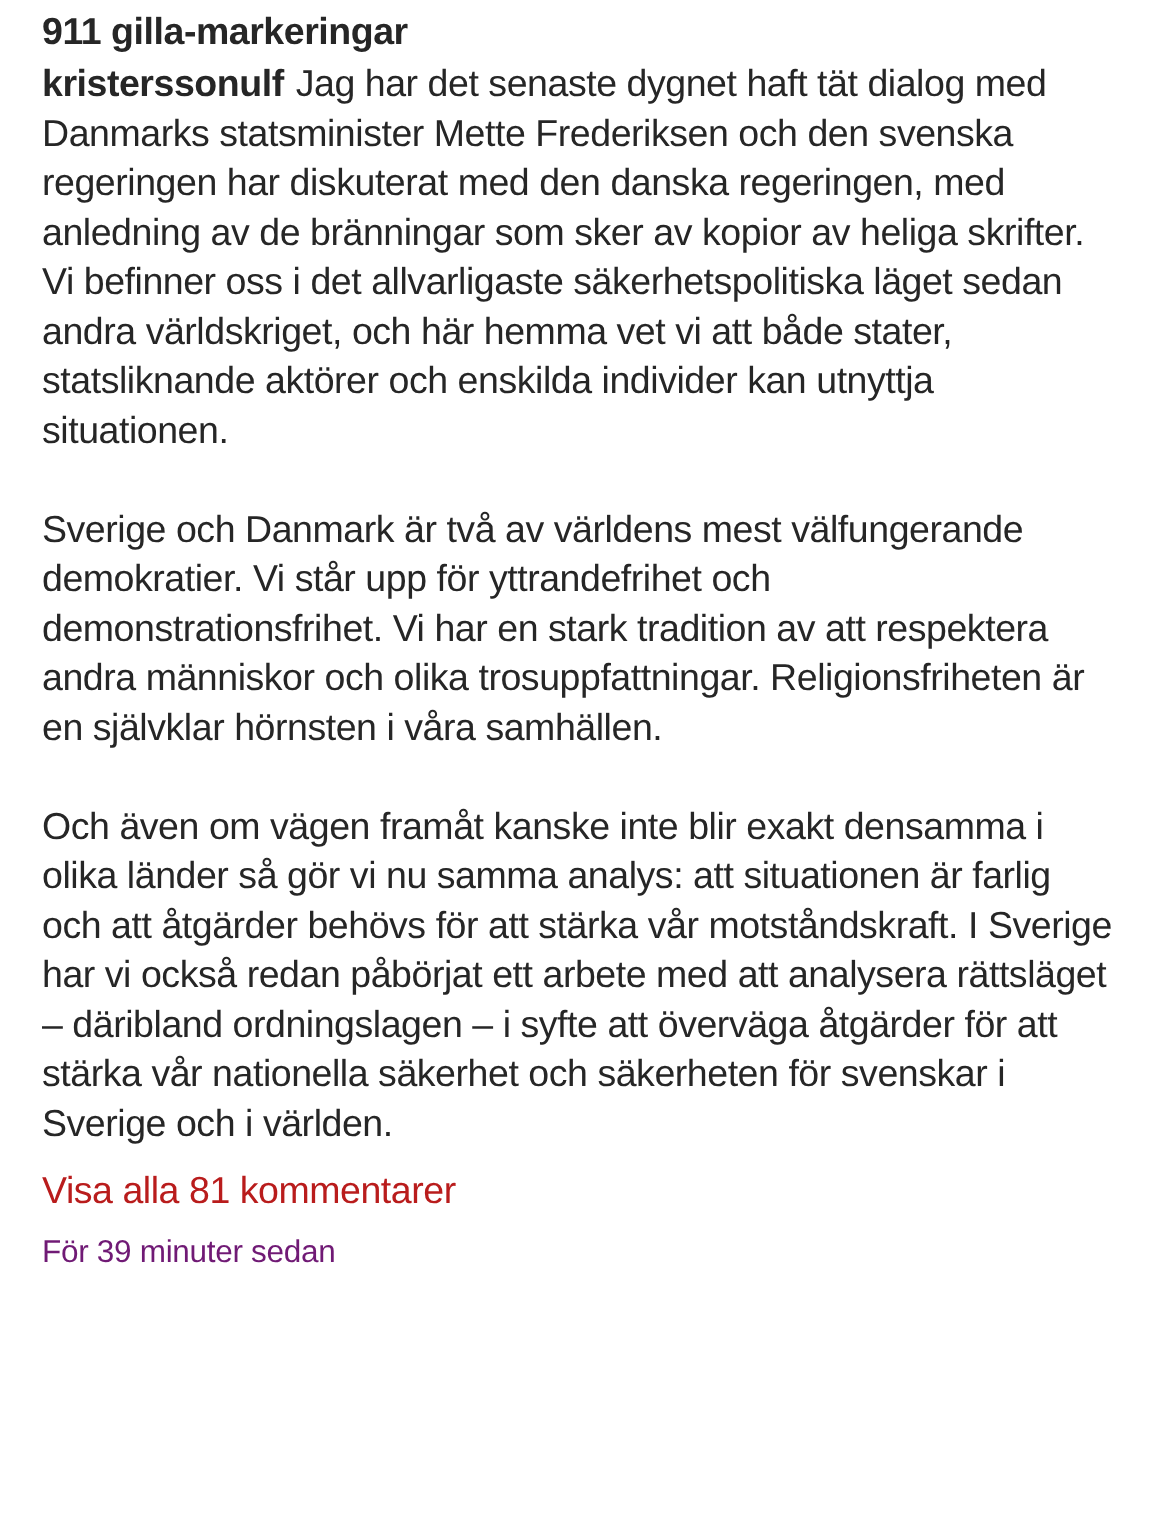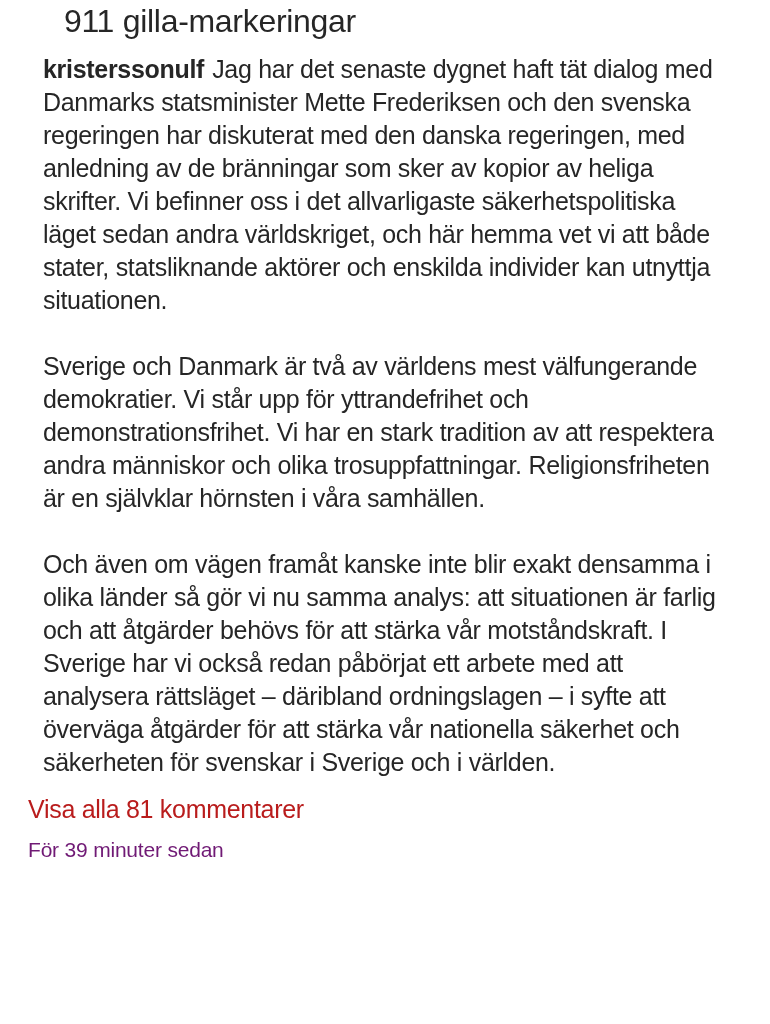--- a/index.html
+++ b/index.html
@@ -12,35 +12,34 @@
     height: 1024px;
     overflow: hidden;
     font-family: "Liberation Sans", sans-serif;
     color: #262626;
     -webkit-font-smoothing: antialiased;
   }
   .post-footer {
     padding: 5px 26px 0 28px;
   }
   .likes {
-    font-weight: 400;
-    font-size: 32px;
+    font-weight: 700;
+    font-size: 25px;
     line-height: 33px;
     letter-spacing: -0.3px;
     cursor: pointer;
-    margin-left: 36px;
   }
   .caption {
     font-size: 25px;
     line-height: 33px;
     letter-spacing: -0.3px;
     margin-top: 2px;
   }
   .caption p {
-    margin: 15px;
+    margin: 0;
   }
   .caption p + p {
     margin-top: 33px;
   }
   .username {
     font-weight: 700;
     margin-right: 8px;
     cursor: pointer;
   }
   .view-comments {

